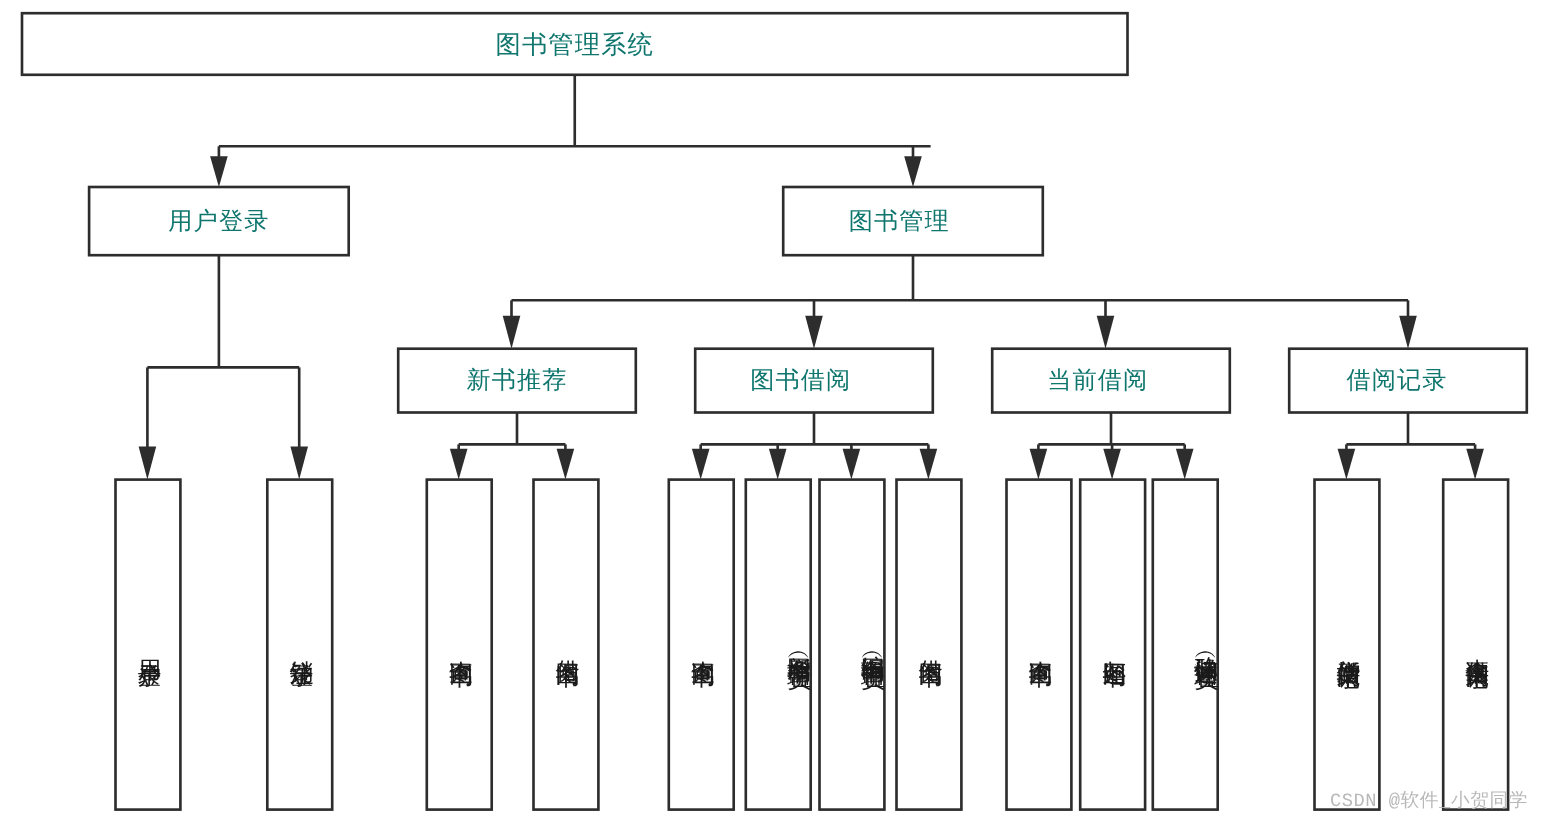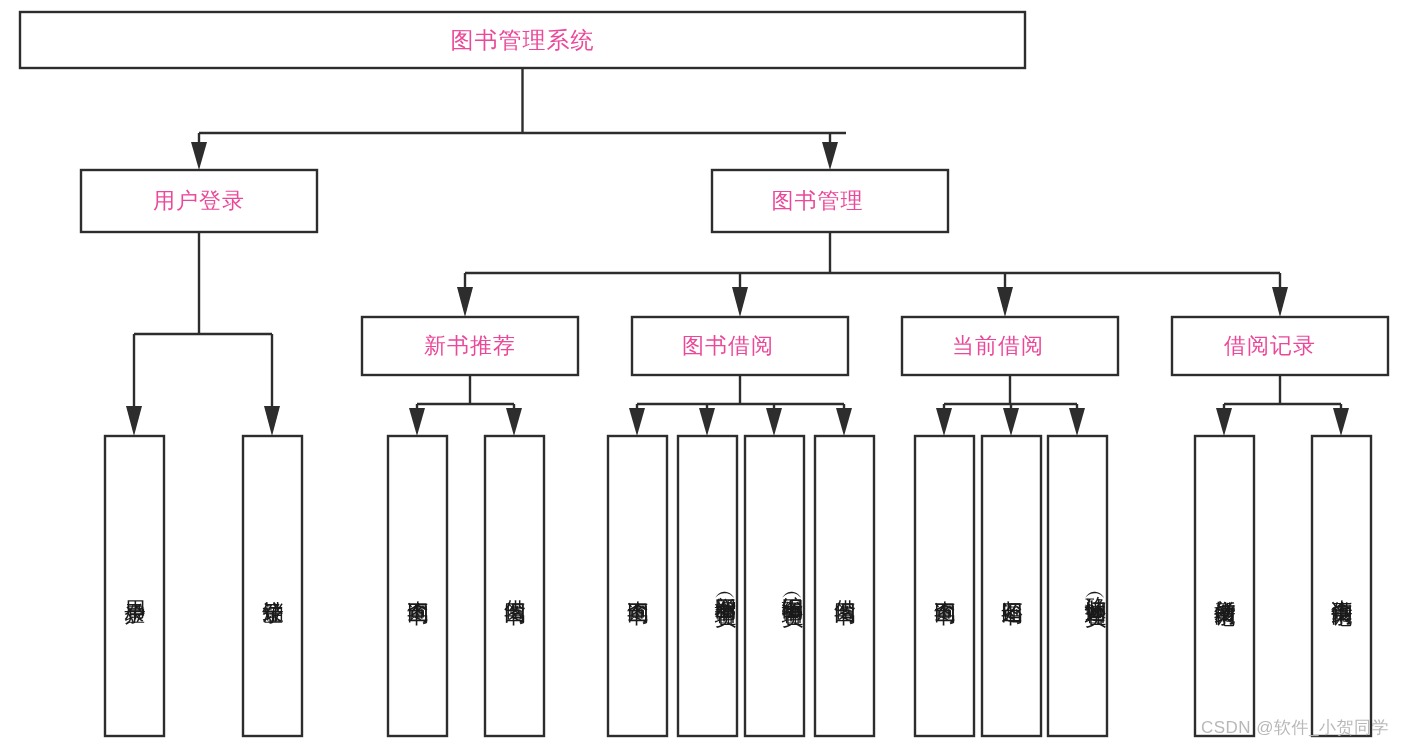--- a/index.html
+++ b/index.html
@@ -56,32 +56,32 @@
     text-align: center;
     pointer-events: none;
     white-space: normal;
   }
   .hlabel-wrap {
     position: absolute;
     display: flex;
     align-items: center;
     justify-content: center;
     font-size: 22px;
-    color: #ec4899;
+    color: #0f766e;
     letter-spacing: 1px;
     pointer-events: none;
   }
   .hlabel-wrap.title {
     font-size: 23px;
   }
   #watermark {
     position: absolute;
     right: 16px;
     bottom: 8px;
-    font-family: Liberation Sans, sans-serif;
+    font-family: Liberation Mono, monospace;
     font-size: 17px;
     color: #b8b8b8;
     letter-spacing: 0.5px;
     white-space: nowrap;
     user-select: none;
   }
 </style>
 </head>
 <body>
 

